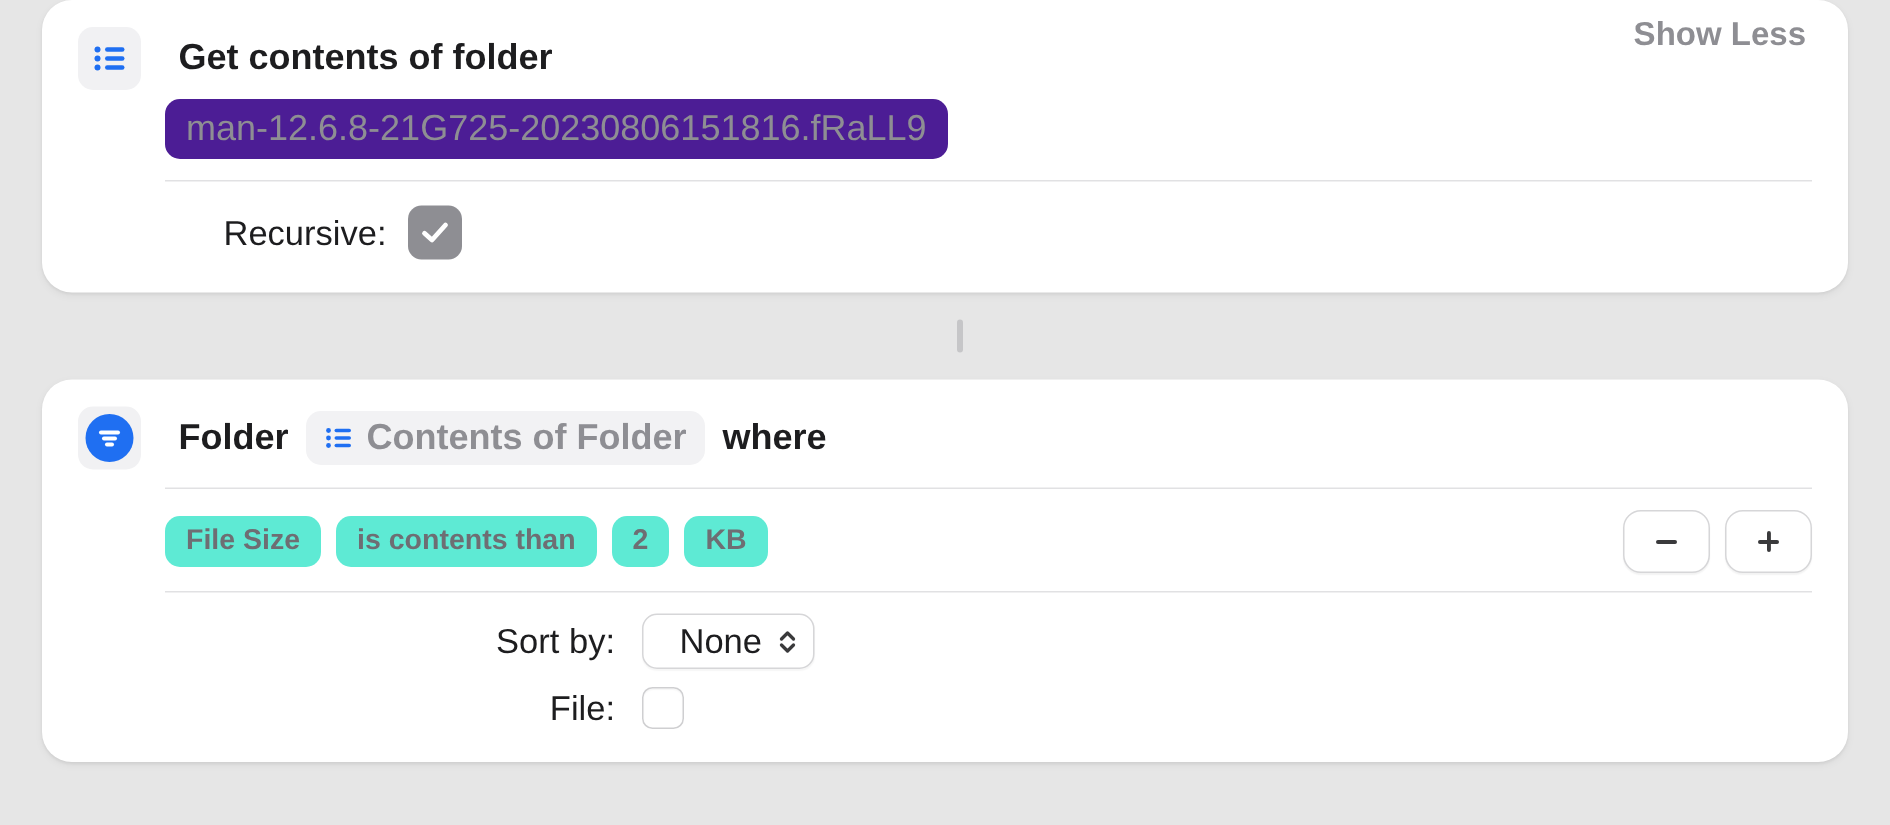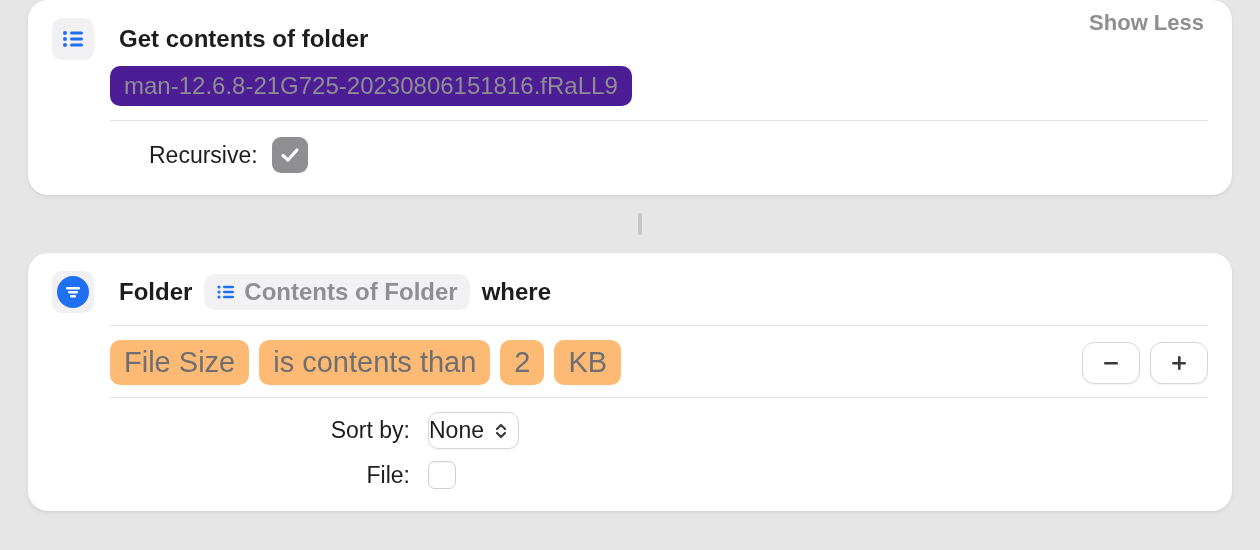--- a/index.html
+++ b/index.html
@@ -141,25 +141,25 @@
     color: #8e8e93;
   }
   .condition-row {
     display: flex;
     align-items: center;
     gap: 10px;
   }
   .cond-token {
     display: inline-flex;
     align-items: center;
-    background: #fdba74;
+    background: #5eead4;
     border-radius: 10px;
     padding: 6px 14px;
-    font-size: 29px;
-    font-weight: 400;
+    font-size: 19px;
+    font-weight: 700;
     color: #6e6e73;
   }
   .row-buttons {
     margin-left: auto;
     display: flex;
     gap: 10px;
   }
   .pm-btn {
     width: 58px;
     height: 42px;
@@ -185,21 +185,21 @@
     width: 300px;
     text-align: right;
     font-size: 23px;
     font-weight: 500;
     color: #1d1d1f;
   }
   .select-box {
     display: inline-flex;
     align-items: center;
     gap: 10px;
-    padding: 4px 10px 4px 0;
+    padding: 4px 10px 4px 24px;
     border: 1px solid #d6d6d8;
     border-radius: 10px;
     background: #ffffff;
     font-size: 23px;
     color: #1d1d1f;
     box-shadow: 0 1px 1px rgba(0,0,0,0.04);
     cursor: pointer;
   }
   .checkbox-empty {
     width: 28px;

